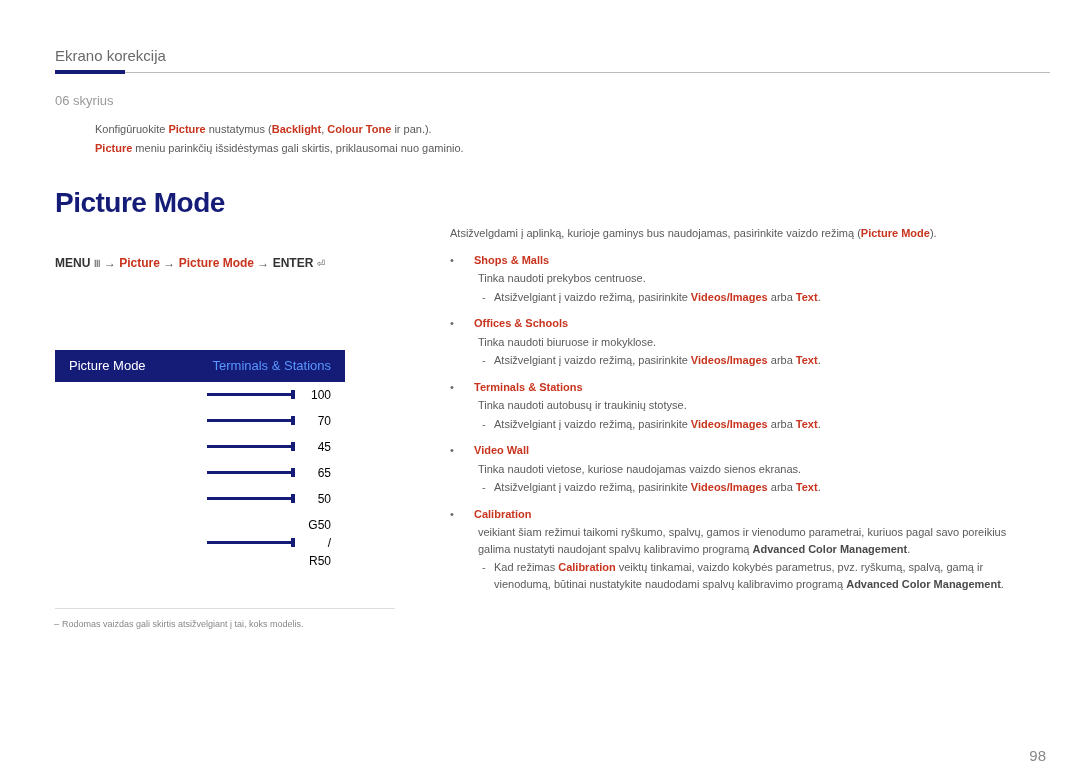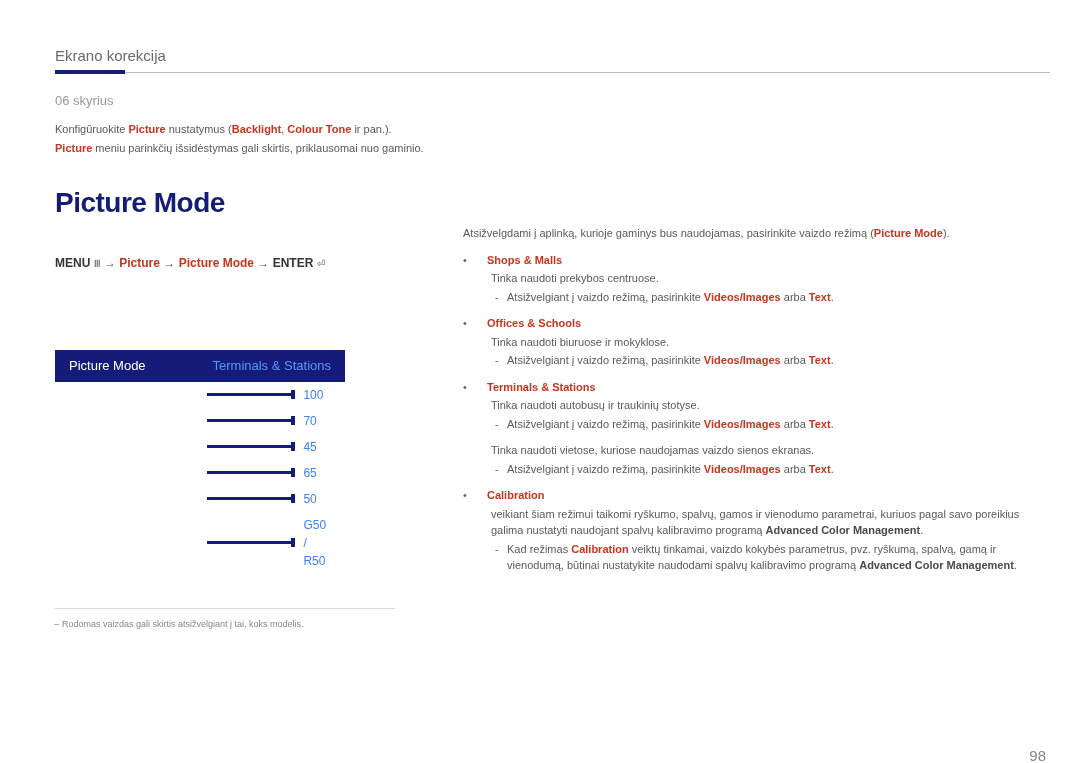--- a/index.html
+++ b/index.html
@@ -2,40 +2,40 @@
 <html><head>
 <meta charset="utf-8">
 <style>
   * { box-sizing: border-box; margin: 0; padding: 0; }
   body { font-family: Arial, Helvetica, sans-serif; width: 1080px; height: 763px; background: #fff; color: #5a5a5a; font-size: 11px; line-height: 1.5; position: relative; }
   .hrule { position: absolute; left: 55px; right: 30px; top: 72px; border-top: 1px solid #bbb; }
   .hrule-accent { position: absolute; left: 55px; top: 70px; width: 70px; border-top: 4px solid #141c78; }
   .chapter-title { position: absolute; left: 55px; top: 45px; font-size: 15px; color: #6a6a6a; }
   .page-num { position: absolute; right: 34px; top: 745px; font-size: 15px; color: #888; }
   .section { position: absolute; left: 55px; top: 91px; right: 60px; }
-  .body-line { margin-bottom: 2px; }
+  .body-line { margin-bottom: 2px; margin-left: 40px; }
   .red { color: #c8341e; font-weight: bold; }
   .bold { color: #4a4a4a; font-weight: bold; }
   .h1 { font-size: 28px; color: #141c78; font-weight: 600; letter-spacing: -0.5px; margin-top: 24px; }
   .breadcrumb { margin-top: 30px; font-size: 12px; }
   .breadcrumb .k { color: #333; font-weight: bold; }
   .breadcrumb .r { color: #c8341e; font-weight: bold; }
   .breadcrumb .arrow { color: #555; }
   .menu-mock { position: absolute; left: 55px; top: 350px; width: 290px; }
   .menu-header { background: #141c78; color: #fff; font-size: 13px; padding: 6px 14px; display: flex; justify-content: space-between; }
   .menu-header .val { color: #5996ff; }
   .menu-item { display: flex; align-items: center; padding: 4px 14px; }
   .menu-item .lab { color: #bfc6d1; font-size: 12px; width: 140px; }
   .menu-slider { width: 88px; height: 3px; background: #141c78; margin-right: 10px; position: relative; }
   .menu-slider::after { content: ""; position: absolute; right: -2px; top: -3px; width: 4px; height: 9px; background: #141c78; }
-  .menu-val { color: #3b82f6; font-size: 12px; width: 28px; text-align: left; }
+  .menu-val { color: #000000; font-size: 12px; width: 28px; text-align: right; }
   .footnote-sep { position: absolute; left: 55px; top: 608px; width: 340px; border-top: 1px solid #ddd; }
   .footnote { position: absolute; left: 62px; top: 618px; font-size: 9px; color: #888; }
   .footnote::before { content: "–"; position: absolute; left: -8px; }
-  .rightcol { position: absolute; left: 463px; top: 225px; right: 60px; font-size: 11px; color: #5a5a5a; }
+  .rightcol { position: absolute; left: 450px; top: 225px; right: 60px; font-size: 11px; color: #5a5a5a; }
   .rightcol p { margin-bottom: 2px; }
   .bullet { padding-left: 14px; position: relative; }
   .bullet::before { content: "•"; position: absolute; left: 0; top: 0; color: #666; }
   .sub { padding-left: 44px; position: relative; }
   .sub::before { content: "-"; position: absolute; left: 32px; color: #666; }
   .gap { height: 8px; }
   .pre-section { font-size: 11px; color: #5a5a5a; line-height: 1.6; }
 </style>
 </head>
 <body>
@@ -133,20 +133,21 @@
     <p class="sub">Atsižvelgiant į vaizdo režimą, pasirinkite <span class="red">Videos/Images</span> arba <span class="red">Text</span>.</p>
     <div class="gap"></div>
       </div>
       <div>
     <p class="bullet"><span style="display:inline-block;width:10px;"></span><span class="red">Terminals &amp; Stations</span></p>
     <p style="padding-left:28px;">Tinka naudoti autobusų ir traukinių stotyse.</p>
     <p class="sub">Atsižvelgiant į vaizdo režimą, pasirinkite <span class="red">Videos/Images</span> arba <span class="red">Text</span>.</p>
     <div class="gap"></div>
       </div>
       <div>
+    <p class="bullet"><span style="display:inline-block;width:10px;"></span><span class="red">Video Wall</span></p>
     <p style="padding-left:28px;">Tinka naudoti vietose, kuriose naudojamas vaizdo sienos ekranas.</p>
     <p class="sub">Atsižvelgiant į vaizdo režimą, pasirinkite <span class="red">Videos/Images</span> arba <span class="red">Text</span>.</p>
     <div class="gap"></div>
       </div>
     </div>
 
   <p class="bullet"><span style="display:inline-block;width:10px;"></span><span class="red">Calibration</span></p>
   <p style="padding-left:28px;">
     <span>veikiant šiam režimui taikomi ryškumo, spalvų, gamos ir vienodumo parametrai, kuriuos pagal savo poreikius galima nustatyti naudojant spalvų kalibravimo programą </span><span class="bold">Advanced Color Management</span><span>.</span>
   </p>

